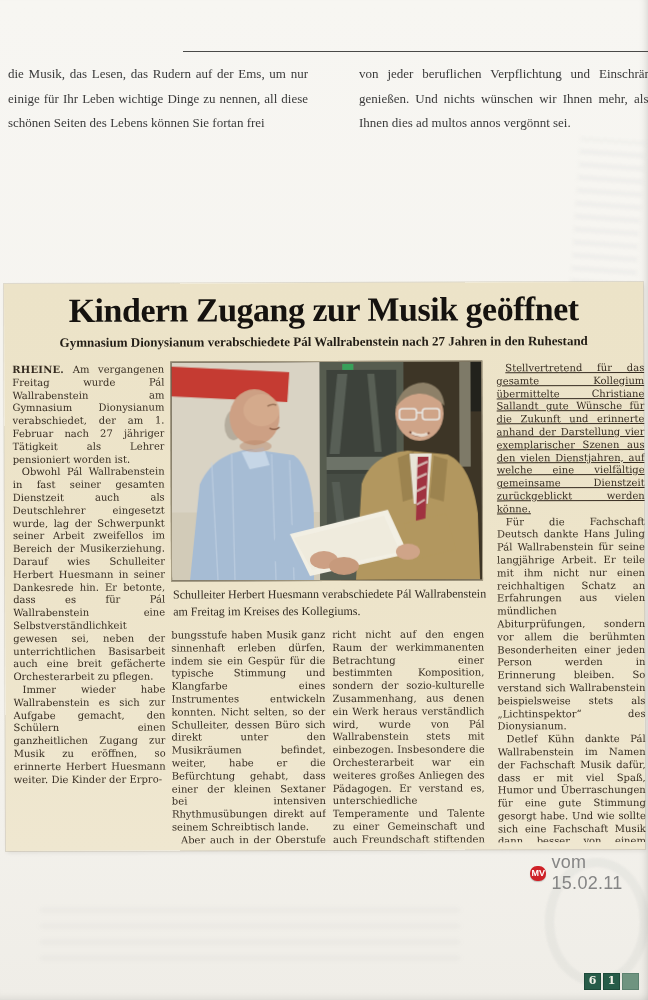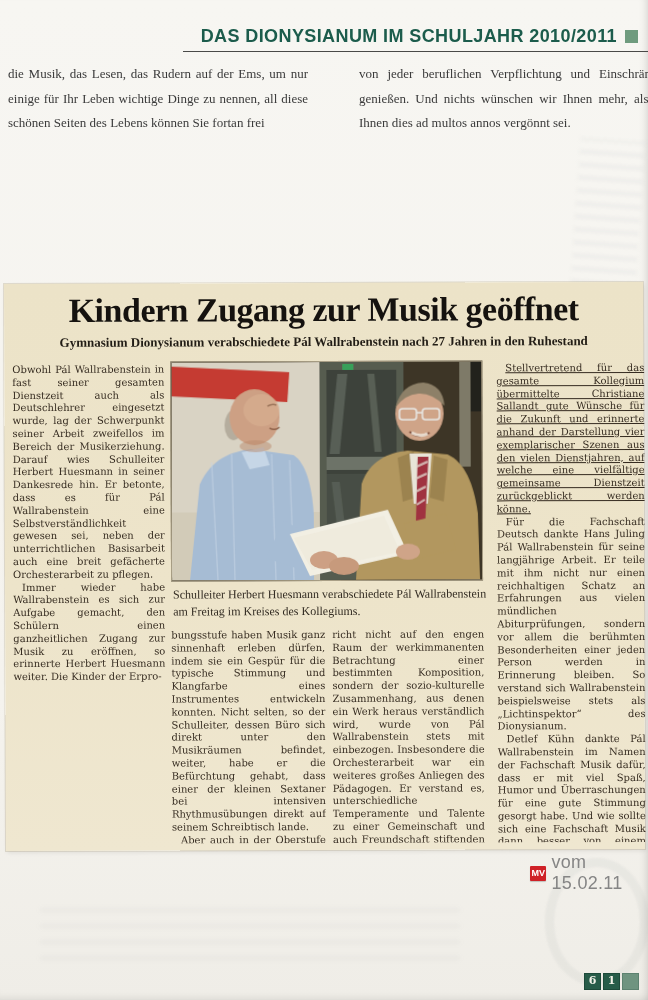--- a/index.html
+++ b/index.html
@@ -36,21 +36,21 @@
   .mid{position:absolute;left:158px;top:0;width:318px;height:482px;}
   .photo{width:310px;height:218px;border:1px solid #a99f86;background:#4a4334;overflow:hidden;}
   .caption{margin:5px 2px 0;font-family:"Liberation Serif",serif;font-size:12px;line-height:16.5px;
            color:#322b22;text-align:left;}
   .mid-cols{position:absolute;left:0;top:268px;width:318px;height:214px;display:flex;gap:7px;}
   .col2{width:154px;height:214px;}
   .col3{width:152px;height:214px;}
   .col4{position:absolute;left:484px;top:2px;width:148px;height:480px;}
   
   .source-line{position:absolute;left:530px;top:852px;display:flex;align-items:center;gap:5px;}
-  .mv-badge{display:inline-block;width:19px;height:15px;background:#cf2127;border-radius:1px;
+  .mv-badge{display:inline-block;width:19px;height:15px;background:#cf2127;border-radius:7px;
             color:#fff;font-family:"Liberation Sans",sans-serif;font-weight:bold;font-size:9px;
             line-height:15px;text-align:center;box-shadow:0 1px 1px rgba(0,0,0,.2);}
   .source-date{font-family:"Liberation Sans",sans-serif;font-size:18px;color:#858585;letter-spacing:.3px;}
   
   .pagenum{position:absolute;left:584px;top:973px;display:flex;gap:2px;}
   .pn-box{width:15px;height:15px;background:#275c49;border:1px solid #1d4a3a;color:#f2f1e8;
           font-family:"DejaVu Serif",serif;font-weight:bold;font-size:11px;line-height:14px;text-align:center;}
   .pn-box.empty{background:#6f9480;border-color:#5d8270;}
   
   .ghost{position:absolute;pointer-events:none;}
@@ -61,40 +61,37 @@
     border-radius:50%;filter:blur(1px);}
   .ghost-bottom{left:40px;top:905px;width:420px;height:55px;
     background:repeating-linear-gradient(0deg,rgba(140,145,150,.06) 0 4px,transparent 4px 16px);
     filter:blur(2px);}
 </style>
 </head>
 <body>
 
 <div class="page">
 
-  <div class="hdr-row">
-    <span class="hdr-title">DAS DIONYSIANUM IM SCHULJAHR 2010/2011</span>
-    <span class="hdr-square"></span>
-  </div>
   <div class="hdr-rule"></div>
 
   <p class="intro-col intro-left">die Musik, das Lesen, das Rudern auf der Ems, um nur einige für Ihr Leben wichtige Dinge zu nennen, all diese  schönen Seiten des Lebens können Sie  fortan frei</p>
   <p class="intro-col intro-right">von jeder beruflichen Verpflichtung und Einschränkung genießen. Und nichts wünschen wir Ihnen mehr, als dass Ihnen dies ad multos annos vergönnt sei.</p>
 
   <div class="ghost ghost-right"></div>
   <div class="ghost ghost-circle"></div>
   <div class="ghost ghost-bottom"></div>
 
   <article class="clipping">
     <h1>Kindern Zugang zur Musik geöffnet</h1>
     <h2>Gymnasium Dionysianum verabschiedete Pál Wallrabenstein nach 27 Jahren in den Ruhestand</h2>
 
     <div class="art-body">
 
       <div class="col col1">
+        <p><b class="lead">RHEINE.</b> <span>Am vergangenen Freitag wurde Pál Wallrabenstein am Gymnasium Dionysianum verabschiedet, der am 1. Februar nach 27 jähriger Tätigkeit als Lehrer pensioniert worden ist.</span></p>
       <p>Obwohl Pál Wallrabenstein in fast seiner gesamten Dienstzeit auch als Deutschlehrer eingesetzt wurde, lag der Schwerpunkt seiner Arbeit zweifellos im Bereich der Musikerziehung. Darauf wies Schulleiter Herbert Huesmann in seiner Dankesrede hin. Er betonte, dass es für Pál Wallrabenstein eine Selbstverständlichkeit gewesen sei, neben der unterrichtlichen Basisarbeit auch eine breit gefächerte Orchesterarbeit zu pflegen.</p>
           <p>Immer wieder habe Wallrabenstein es sich zur Aufgabe gemacht, den Schülern einen ganzheitlichen Zugang zur Musik zu eröffnen, so erinnerte Herbert Huesmann weiter. Die Kinder der Erpro-</p>
         </div>
 
       <div class="mid">
         <div class="photo">
           <svg width="310" height="218" viewBox="0 0 310 218" xmlns="http://www.w3.org/2000/svg">
             <defs>
               <filter id="soft">
                   <feGaussianBlur stdDeviation="0.7"></feGaussianBlur>

